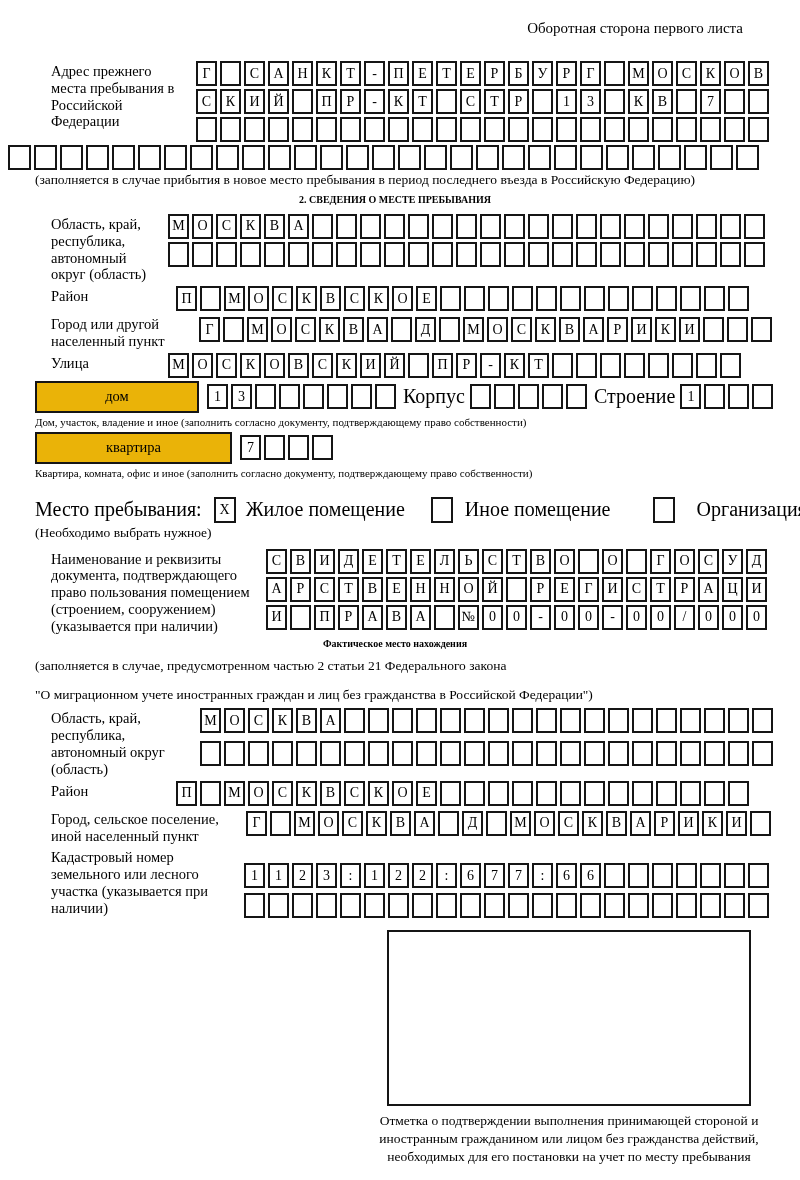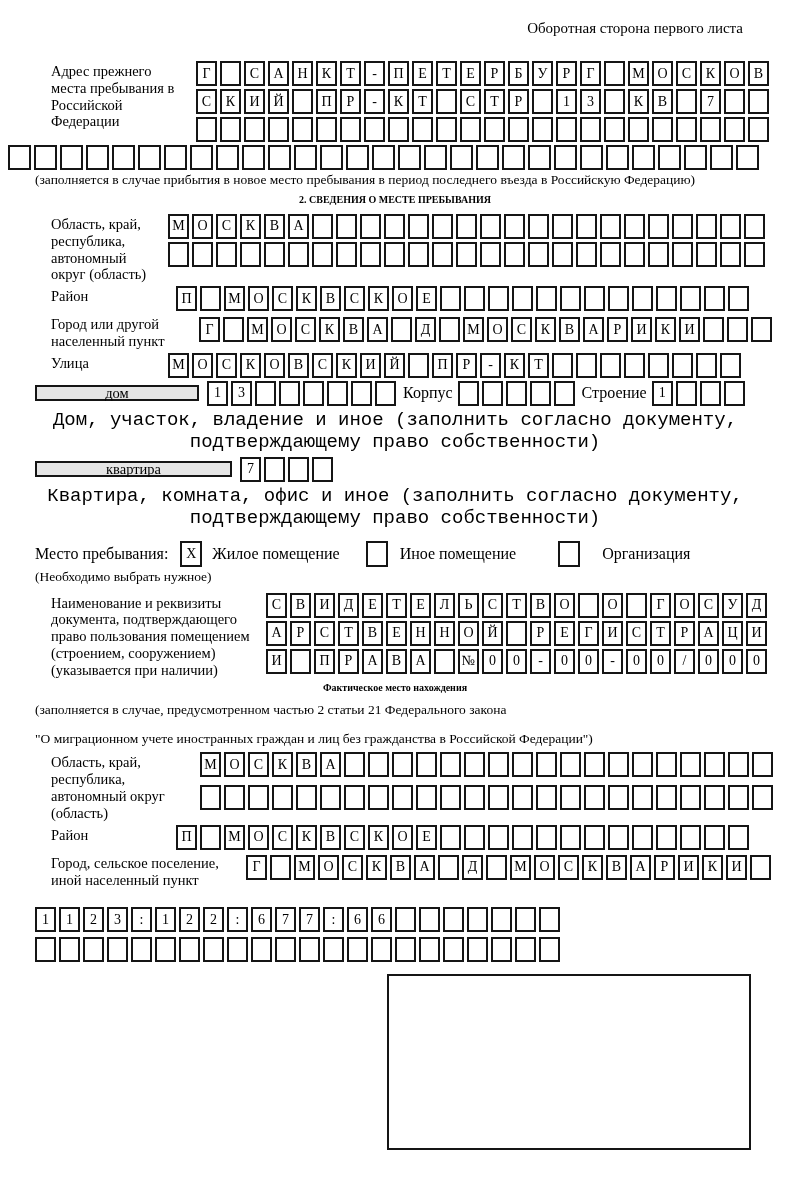--- a/index.html
+++ b/index.html
@@ -9,28 +9,28 @@
   .note-right{text-align:right;font-size:15px;margin-right:12px;margin-bottom:24px;}
   .frow{display:flex;align-items:flex-start;margin-bottom:3px;}
   .flabel{flex:none;font-size:14.5px;line-height:1.16;padding-top:2px;padding-right:10px;box-sizing:border-box;margin-left:16px;}
   .stack{display:flex;flex-direction:column;gap:3px;}
   .cellrow{display:flex;flex:none;}
   .cell{box-sizing:border-box;flex:none;width:21px;height:25px;border:2px solid #151515;margin-right:3px;
         display:flex;align-items:center;justify-content:center;font-size:14px;background:#fff;}
   .fullrow{margin-left:-27px;margin-bottom:2px;}
   .fullrow .cell{width:23px;}
   .caption{font-size:13.5px;text-align:left;line-height:1.25;margin-bottom:3px;}
-  .caption-left{font-size:19px;text-align:center;margin:1px 0 4px 0;font-family:Liberation Mono, monospace;}
+  .caption-left{font-size:11px;text-align:left;margin:1px 0 4px 0;}
   .h-bold{font-weight:bold;text-align:center;font-size:10px;margin:5px 0 9px 0;}
-  .widebox{box-sizing:border-box;height:16px;border:2px solid #151515;display:flex;align-items:center;
-           justify-content:center;font-size:14.5px;flex:none;background:#e5e5e5;}
-  .inline-label{font-size:16px;flex:none;}
+  .widebox{box-sizing:border-box;height:32px;border:2px solid #151515;display:flex;align-items:center;
+           justify-content:center;font-size:14.5px;flex:none;background:#eab308;}
+  .inline-label{font-size:20px;flex:none;}
   .cbox{box-sizing:border-box;width:22px;height:26px;border:2px solid #151515;display:flex;align-items:center;
         justify-content:center;font-size:14px;flex:none;background:#fff;}
-  .stay-row{align-items:center;margin-top:12px;margin-bottom:2px;}
+  .stay-row{align-items:center;margin-top:18px;margin-bottom:2px;}
   .stampbox{box-sizing:border-box;width:364px;height:176px;border:2px solid #151515;margin-left:352px;margin-top:12px;background:#fff;}
   .stamp-caption{width:388px;margin-left:340px;margin-top:6px;font-size:13.5px;text-align:center;line-height:1.33;}
 </style>
 </head>
 <body>
 
 <div class="page">
 
   <div class="note-right">Оборотная сторона первого листа</div>
 
@@ -543,20 +543,21 @@
         <span class="cell">А</span>
         <span class="cell">Р</span>
         <span class="cell">И</span>
         <span class="cell">К</span>
         <span class="cell">И</span>
         <span class="cell"></span>
       </div>
   </div>
 
   <div class="frow">
+    <div class="flabel" style="width:193px">Кадастровый номер земельного или лесного участка (указывается при наличии)</div>
     <div class="stack" style="gap:5px;margin-top:16px">
       <div class="cellrow">
           <span class="cell">1</span>
           <span class="cell">1</span>
           <span class="cell">2</span>
           <span class="cell">3</span>
           <span class="cell">:</span>
           <span class="cell">1</span>
           <span class="cell">2</span>
           <span class="cell">2</span>
@@ -596,14 +597,15 @@
           <span class="cell"></span>
           <span class="cell"></span>
           <span class="cell"></span>
           <span class="cell"></span>
           <span class="cell"></span>
         </div>
     </div>
   </div>
 
   <div class="stampbox"></div>
+  <div class="stamp-caption">Отметка о подтверждении выполнения принимающей стороной и иностранным гражданином или лицом без гражданства действий, необходимых для его постановки на учет по месту пребывания</div>
 
 </div>
 
 </body></html>

